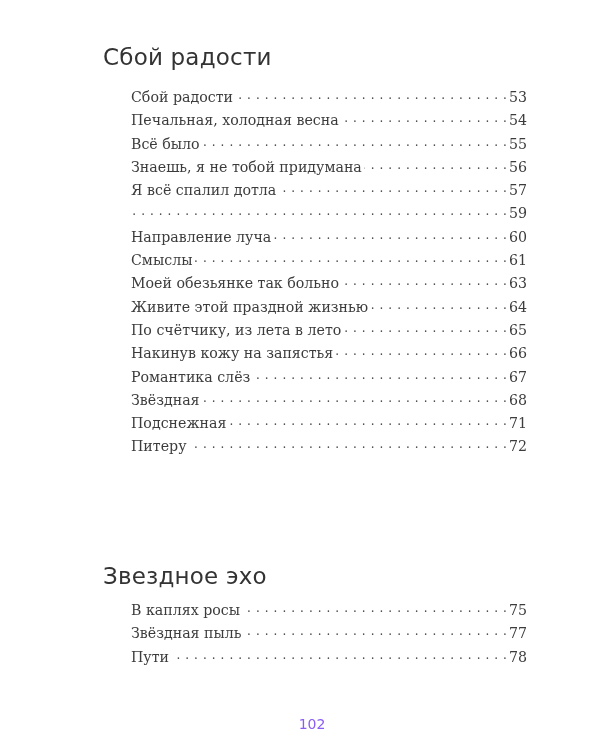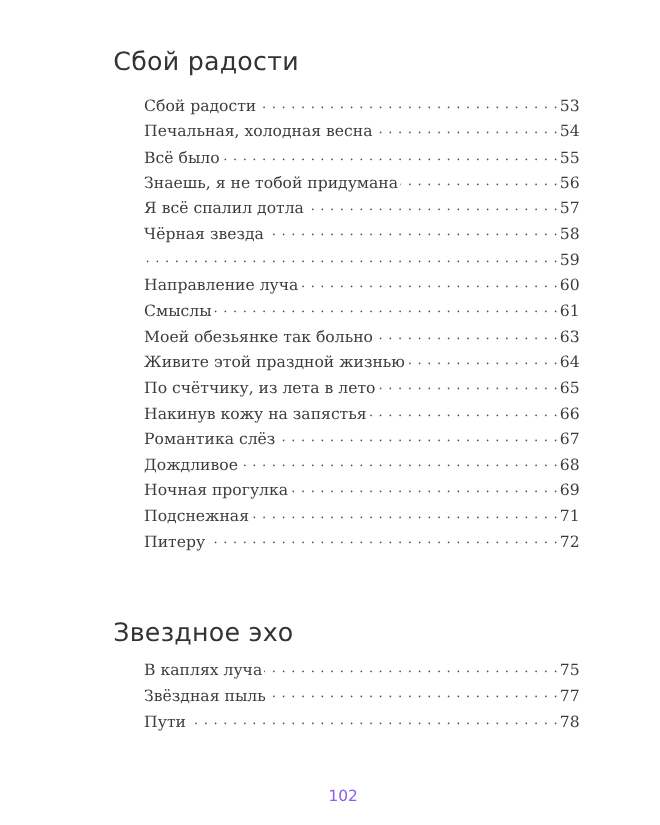--- a/index.html
+++ b/index.html
@@ -111,25 +111,20 @@
         <span class="toc-title">Знаешь, я не тобой придумана</span>
         <span class="toc-leader"></span>
         <span class="toc-page">56</span>
       </li>
     <li class="toc-entry">
         <span class="toc-title">Я всё спалил дотла</span>
         <span class="toc-leader"></span>
         <span class="toc-page">57</span>
       </li>
     <li class="toc-entry">
-        <span class="toc-title">Чёрная звезда</span>
-        <span class="toc-leader"></span>
-        <span class="toc-page">58</span>
-      </li>
-    <li class="toc-entry">
         <span class="toc-leader"></span>
         <span class="toc-page">59</span>
       </li>
     <li class="toc-entry">
         <span class="toc-title">Направление луча</span>
         <span class="toc-leader"></span>
         <span class="toc-page">60</span>
       </li>
     <li class="toc-entry">
         <span class="toc-title">Смыслы</span>
@@ -155,46 +150,41 @@
         <span class="toc-title">Накинув кожу на запястья</span>
         <span class="toc-leader"></span>
         <span class="toc-page">66</span>
       </li>
     <li class="toc-entry">
         <span class="toc-title">Романтика слёз</span>
         <span class="toc-leader"></span>
         <span class="toc-page">67</span>
       </li>
     <li class="toc-entry">
-        <span class="toc-title">Дождливое</span>
+        <span class="toc-title">Звёздная</span>
         <span class="toc-leader"></span>
         <span class="toc-page">68</span>
       </li>
     <li class="toc-entry">
-        <span class="toc-title">Ночная прогулка</span>
-        <span class="toc-leader"></span>
-        <span class="toc-page">69</span>
-      </li>
-    <li class="toc-entry">
         <span class="toc-title">Подснежная</span>
         <span class="toc-leader"></span>
         <span class="toc-page">71</span>
       </li>
     <li class="toc-entry">
         <span class="toc-title">Питеру</span>
         <span class="toc-leader"></span>
         <span class="toc-page">72</span>
       </li>
   </ul>
 
   <h2 class="section-title" style="top:565px;">Звездное эхо</h2>
 
   <ul class="toc-list" style="top:602px;">
     <li class="toc-entry">
-        <span class="toc-title">В каплях луча</span>
+        <span class="toc-title">В каплях росы</span>
         <span class="toc-leader"></span>
         <span class="toc-page">75</span>
       </li>
     <li class="toc-entry">
         <span class="toc-title">Звёздная пыль</span>
         <span class="toc-leader"></span>
         <span class="toc-page">77</span>
       </li>
     <li class="toc-entry">
         <span class="toc-title">Пути</span>

